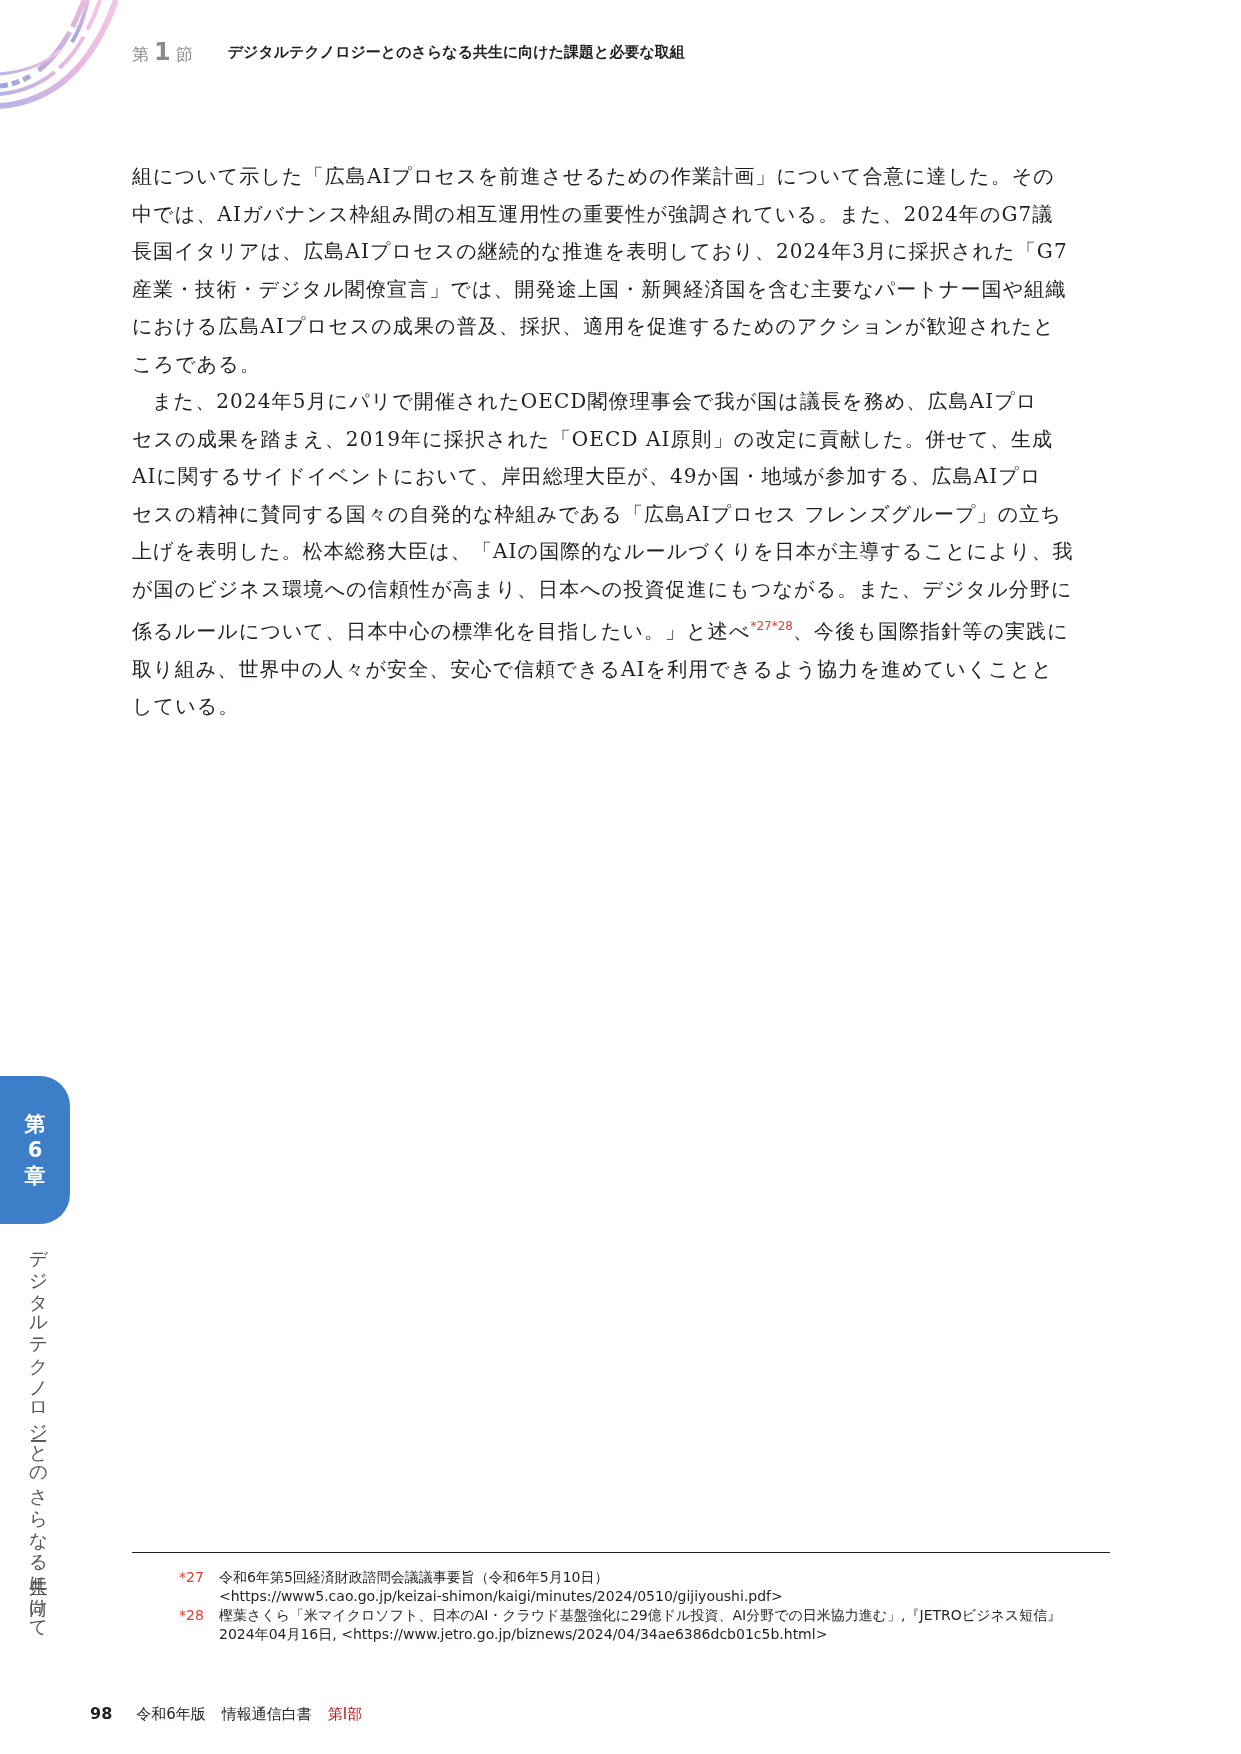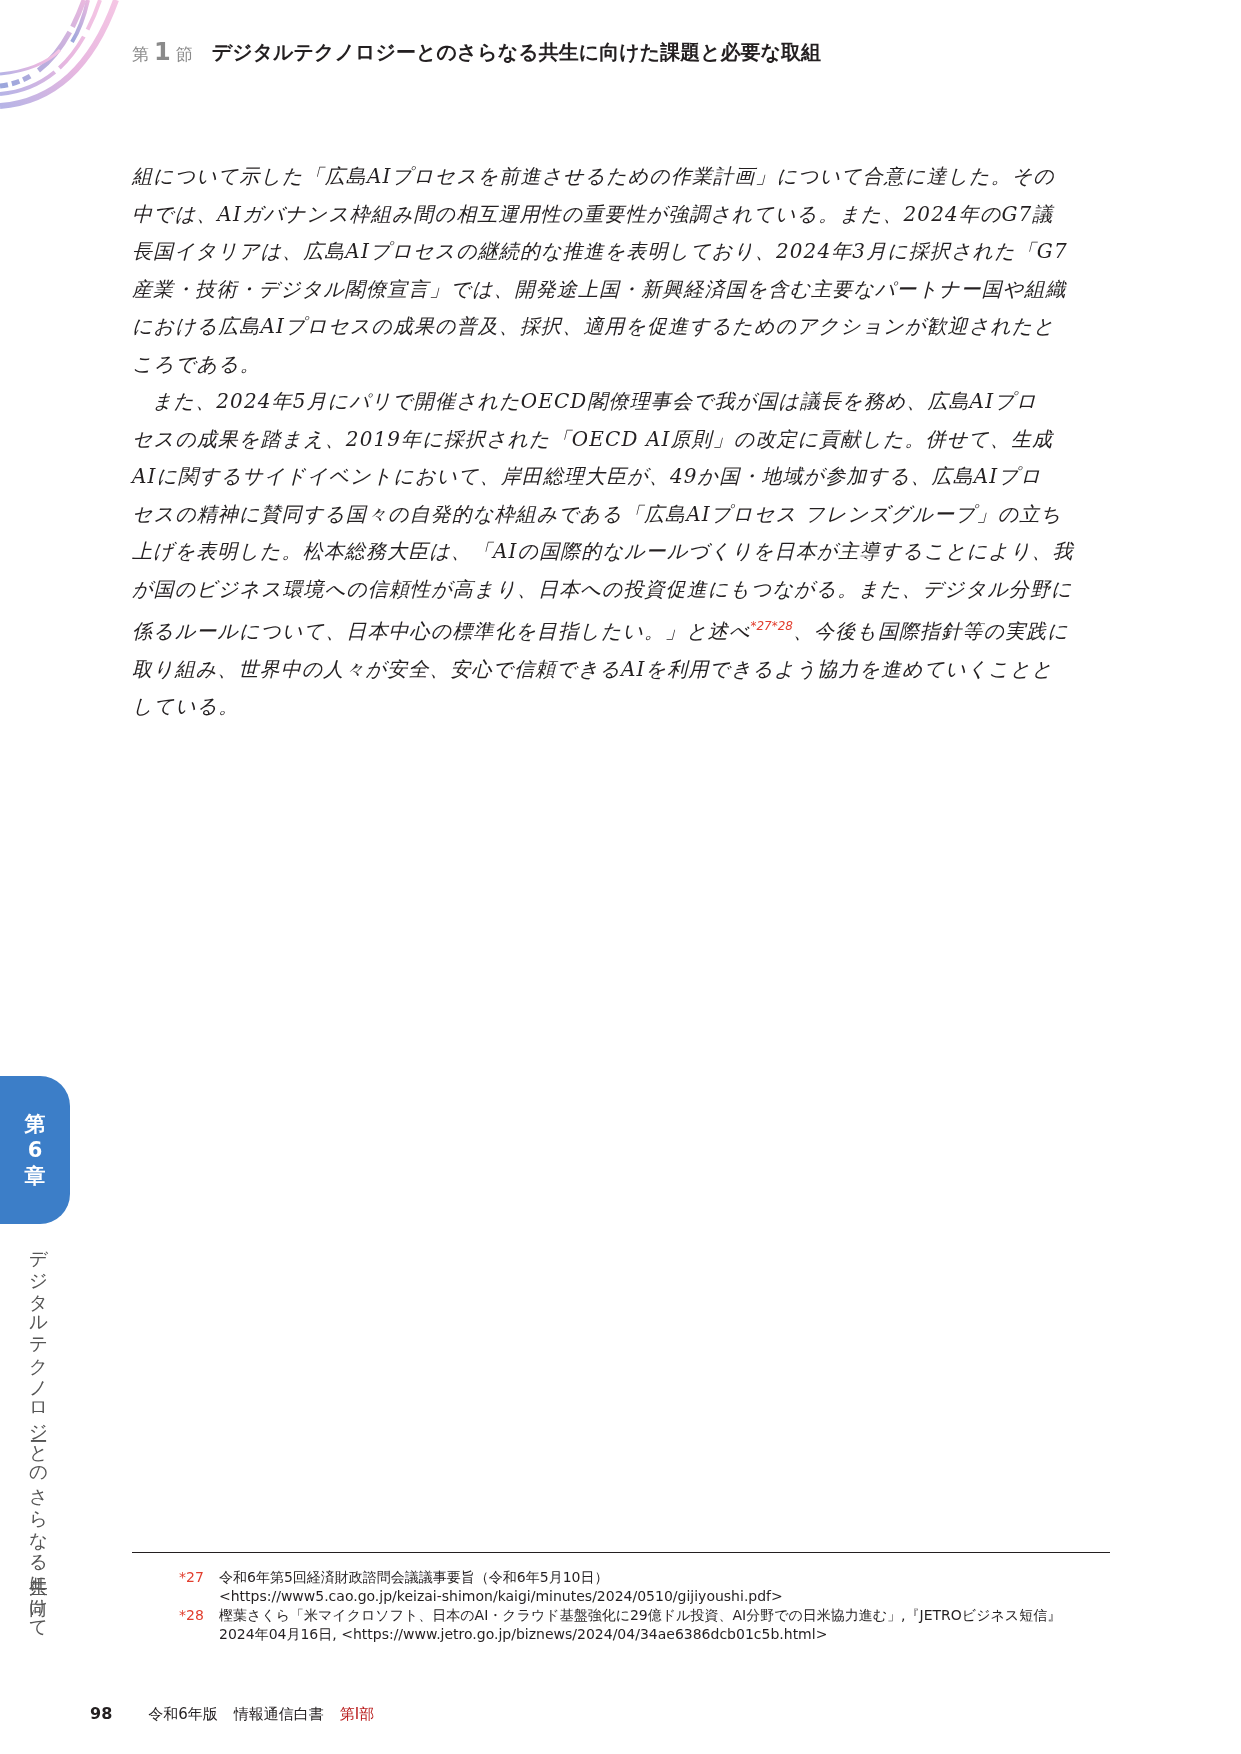--- a/index.html
+++ b/index.html
@@ -6,44 +6,44 @@
   body {
     width: 1241px; height: 1754px; position: relative; overflow: hidden;
     background: #ffffff; color: #231f20;
     font-family: "DejaVu Serif", "Liberation Serif", serif;
   }
   .deco { position: absolute; left: 0; top: 0; width: 130px; height: 110px; }
   .header { position: absolute; top: 38px; left: 132px; height: 28px; display: flex; align-items: center;
     font-family: "DejaVu Sans", "Liberation Sans", sans-serif; }
   .sec-label { color: #8a8a8a; font-size: 17px; letter-spacing: 1px; }
   .sec-label .num { font-size: 24px; font-weight: bold; margin: 0 4px; }
-  .sec-title { margin-left: 18px; color: #231f20; font-size: 20px; font-weight: bold; }
+  .sec-title { margin-left: 34px; color: #231f20; font-size: 15px; font-weight: bold; }
 
-  .body-text { position: absolute; left: 132px; top: 158px; width: 980px; font-size: 20px; line-height: 37.5px; font-style: italic; }
+  .body-text { position: absolute; left: 132px; top: 158px; width: 980px; font-size: 20px; line-height: 37.5px; }
   .body-text p { margin: 0; white-space: nowrap; letter-spacing: 1.1px; }
   .body-text p.indent { text-indent: 20px; }
   .fnref { color: #e23d2d; font-family: "DejaVu Sans", "Liberation Sans", sans-serif; font-size: 12px; vertical-align: 8px; letter-spacing: 0; }
 
   .chapter-tab { position: absolute; left: 0; top: 1076px; width: 70px; height: 148px; background: #3c7ec8;
     border-radius: 0 30px 30px 0; color: #fff; display: flex; flex-direction: column; align-items: center; justify-content: center;
     font-family: "DejaVu Sans", "Liberation Sans", sans-serif; font-weight: bold; font-size: 21px; line-height: 26px; }
   .chapter-tab span { display: block; }
   .side-title { position: absolute; left: 26px; top: 1238px; writing-mode: vertical-rl; color: #555;
     font-family: "DejaVu Sans", "Liberation Sans", sans-serif; font-size: 18.5px; letter-spacing: 0.5px; }
 
   .fn-rule { position: absolute; left: 132px; top: 1552px; width: 978px; border-top: 1.5px solid #231f20; }
   .footnotes { position: absolute; left: 132px; top: 1568px; width: 980px;
     font-family: "DejaVu Sans", "Liberation Sans", sans-serif; font-size: 14px; line-height: 19px; color: #231f20; }
   .fn { display: flex; }
   .fn .mark { color: #e23d2d; width: 40px; flex: none; margin-left: 47px; }
   .fn .lines div { white-space: nowrap; }
 
   .footer { position: absolute; left: 90px; top: 1690px; display: flex; align-items: baseline;
     font-family: "DejaVu Sans", "Liberation Sans", sans-serif; font-size: 15px; color: #231f20; }
-  .footer .page { font-weight: bold; font-size: 16px; margin-right: 36px; }
+  .footer .page { font-weight: bold; font-size: 16px; margin-right: 24px; }
   .footer .ed { margin-right: 16px; }
   .footer .book { margin-right: 16px; margin-top: 15px; }
   .footer .part { color: #b91c1c; }
 </style>
 </head>
 <body>
 
 <svg class="deco" viewBox="0 0 130 110">
   <defs>
     <linearGradient id="g1" x1="0" y1="1" x2="1" y2="0">

